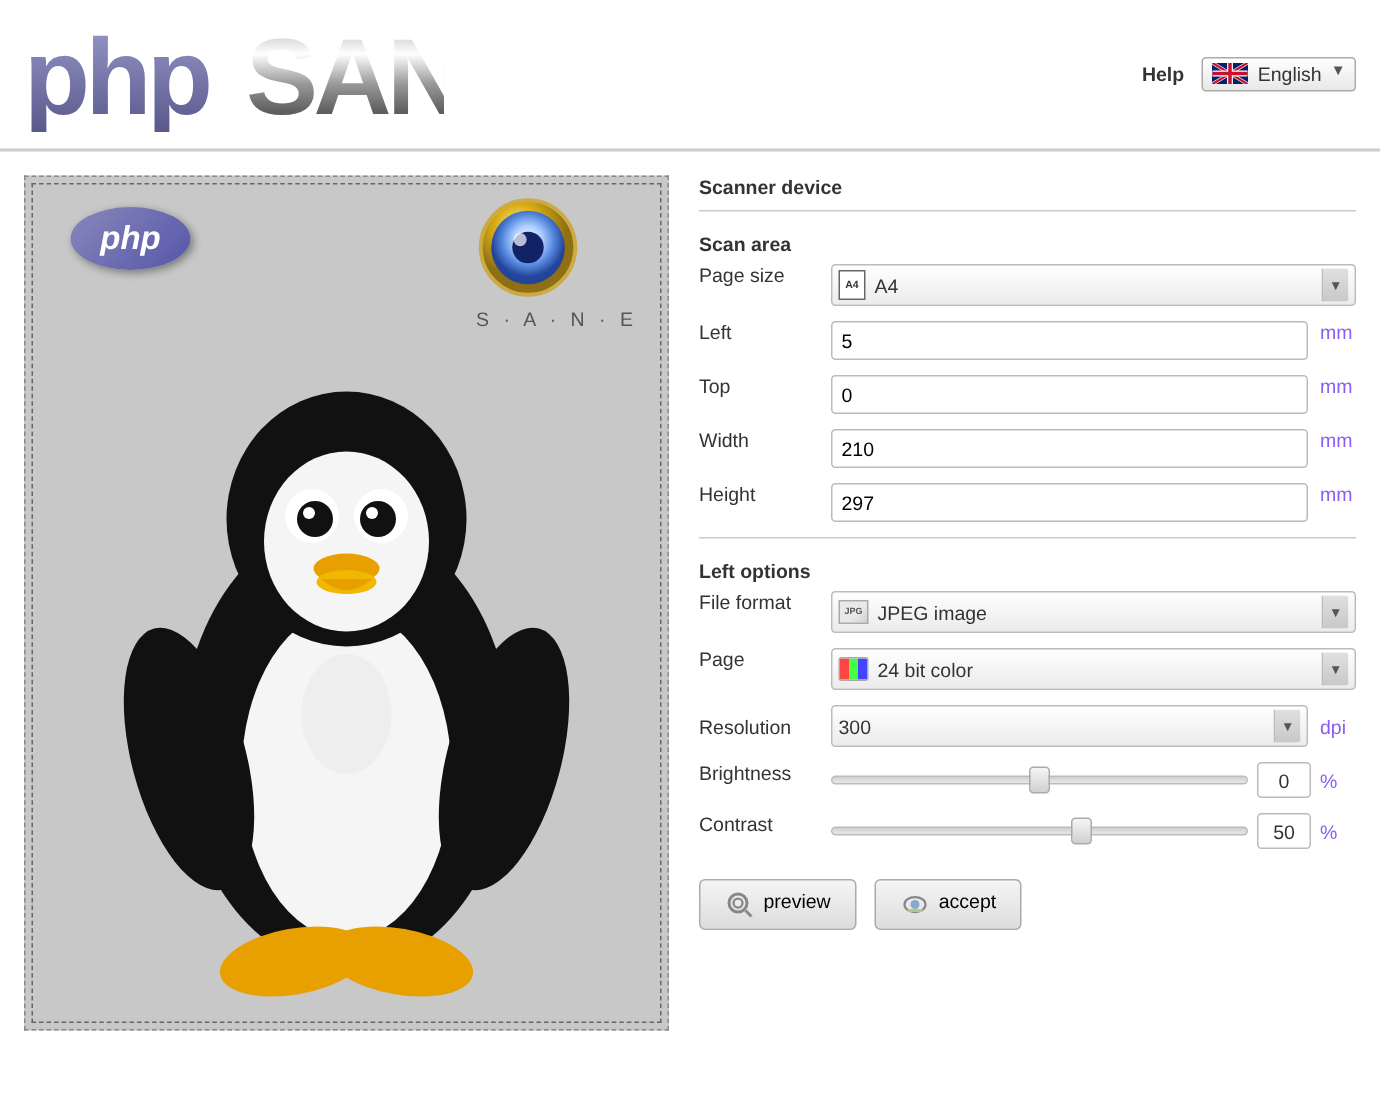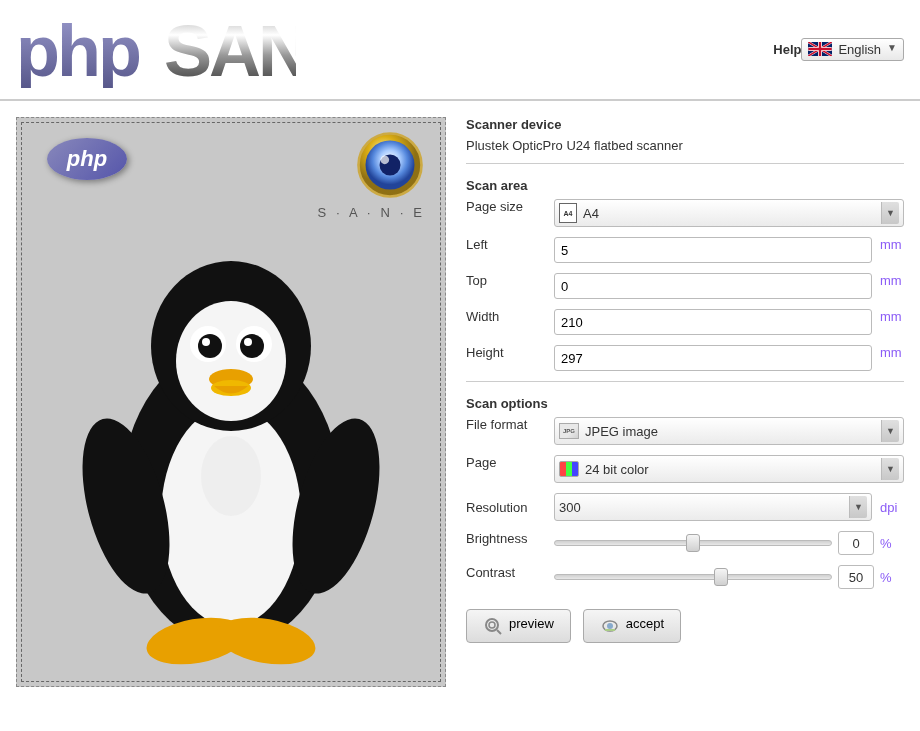--- a/index.html
+++ b/index.html
@@ -15,20 +15,21 @@
       display: flex;
       align-items: center;
       justify-content: space-between;
       padding: 8px 16px;
       border-bottom: 2px solid #ccc;
       background: #fff;
     }
     .header-right {
       display: flex;
       align-items: center;
+      gap: 12px;
     }
     .help-link {
       font-size: 13px;
       color: #333;
       text-decoration: none;
       font-weight: bold;
       cursor: pointer;
     }
     .lang-selector {
       display: flex;
@@ -104,21 +105,21 @@
       font-size: 22px;
       font-style: italic;
       box-shadow: 2px 2px 6px rgba(0,0,0,0.4);
     }
 
     
     .sane-logo {
       position: absolute;
       top: 12px;
       right: 20px;
-      text-align: right;
+      text-align: left;
     }
     .sane-eye {
       width: 70px;
       height: 70px;
     }
     .sane-text {
       font-size: 13px;
       letter-spacing: 3px;
       color: #555;
       margin-top: 2px;
@@ -472,21 +473,20 @@
 
           <ellipse cx="165" cy="280" rx="30" ry="40" fill="rgba(200,200,200,0.15)"></ellipse>
         </svg>
       </div>
     </div>
   </div>
 
   <div class="right-panel">
 
     <div class="section-title">Scanner device</div>
-    <div class="device-name">Plustek OpticPro U24 flatbed scanner</div>
     <hr class="divider">
 
     <div class="section-title">Scan area</div>
 
     <div class="field-row">
       <div class="field-label">Page size</div>
       <div class="select-with-icon">
         <div class="select-icon a4-icon">A4</div>
         <span class="select-label">A4</span>
         <div class="select-arrow">▼</div>
@@ -512,21 +512,21 @@
     </div>
 
     <div class="field-row">
       <div class="field-label">Height</div>
       <input class="field-input" type="text" value="297" style="">
       <div class="field-unit">mm</div>
     </div>
 
     <hr class="divider">
 
-    <div class="section-title">Scan options</div>
+    <div class="section-title">Left options</div>
 
     <div class="field-row">
       <div class="field-label">File format</div>
       <div class="select-with-icon">
         <div class="select-icon jpeg-icon">JPG</div>
         <span class="select-label">JPEG image</span>
         <div class="select-arrow">▼</div>
       </div>
     </div>
 

